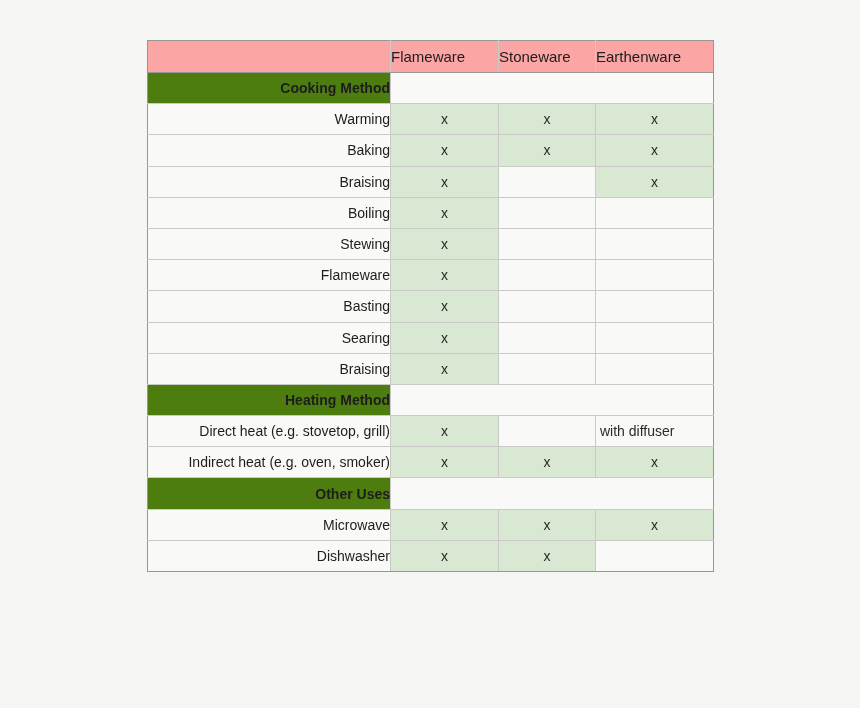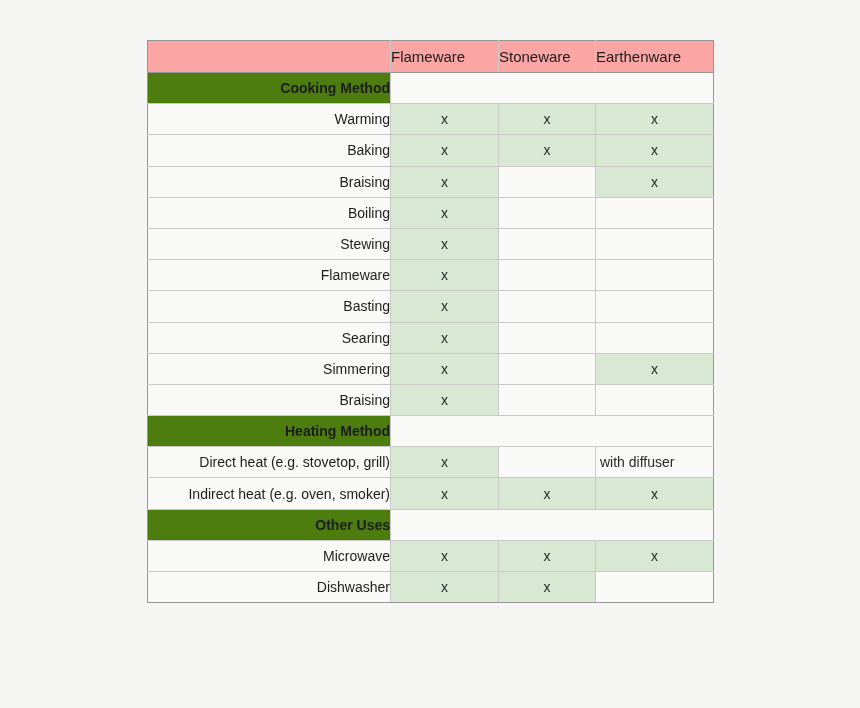--- a/index.html
+++ b/index.html
@@ -161,26 +161,20 @@
           <td class="val"></td>
           <td class="val"></td>
         </tr>
         <tr>
           <td class="row-label">Searing</td>
           <td class="val on">x</td>
           <td class="val"></td>
           <td class="val"></td>
         </tr>
         <tr>
-          <td class="row-label">Simmering</td>
-          <td class="val on">x</td>
-          <td class="val"></td>
-          <td class="val on">x</td>
-        </tr>
-        <tr>
           <td class="row-label">Braising</td>
           <td class="val on">x</td>
           <td class="val"></td>
           <td class="val"></td>
         </tr>
         <tr>
           <td class="section-label">Heating Method</td>
           <td class="section-spacer" colspan="3"></td>
         </tr>
         <tr>

